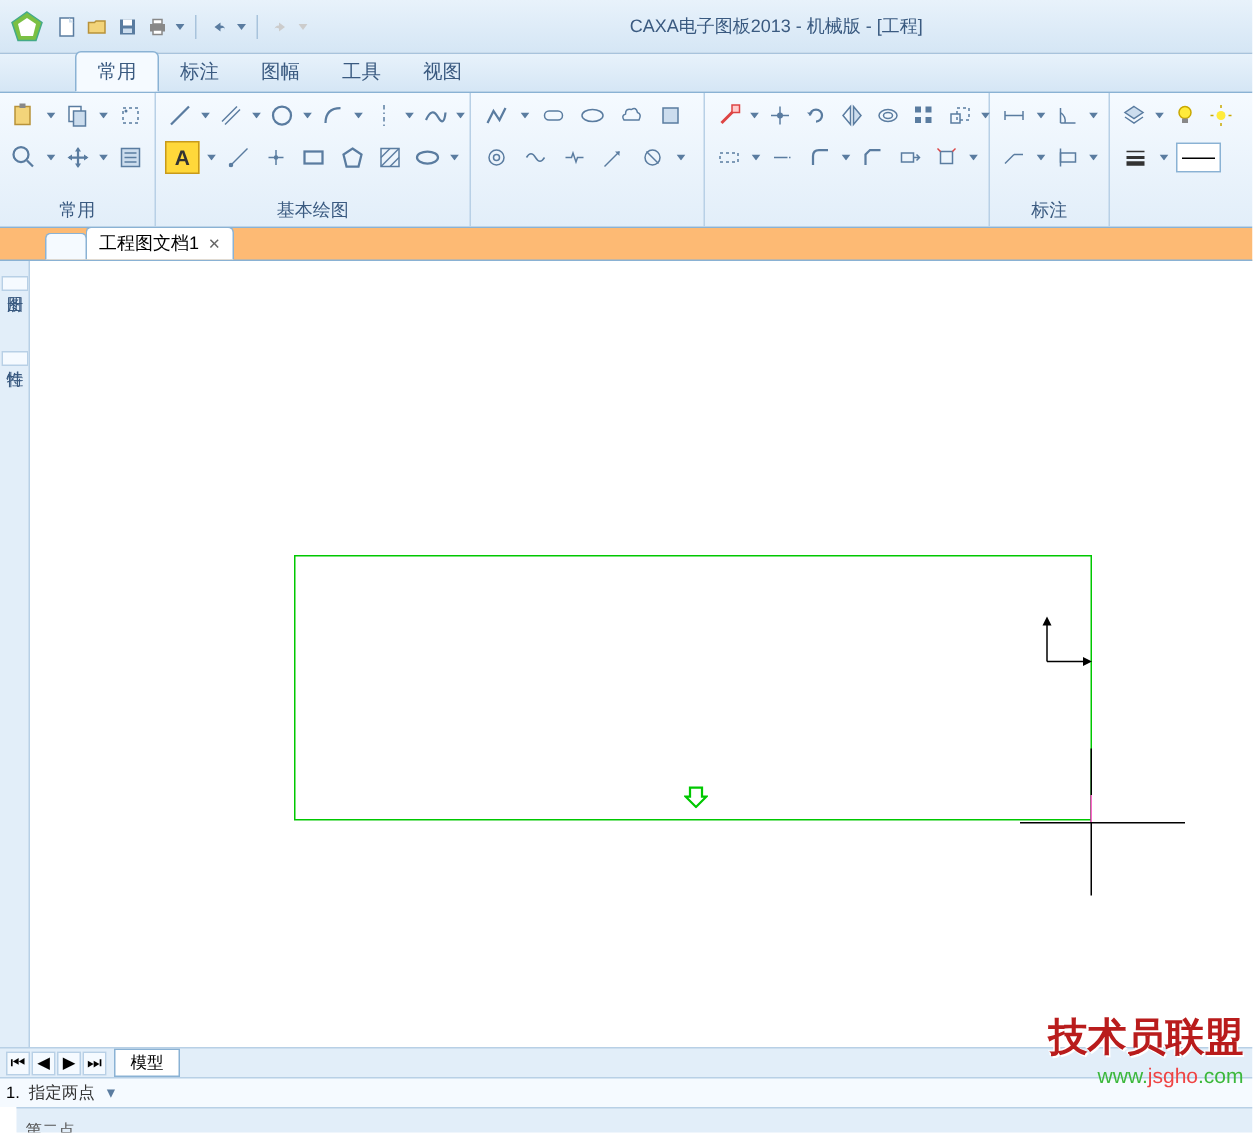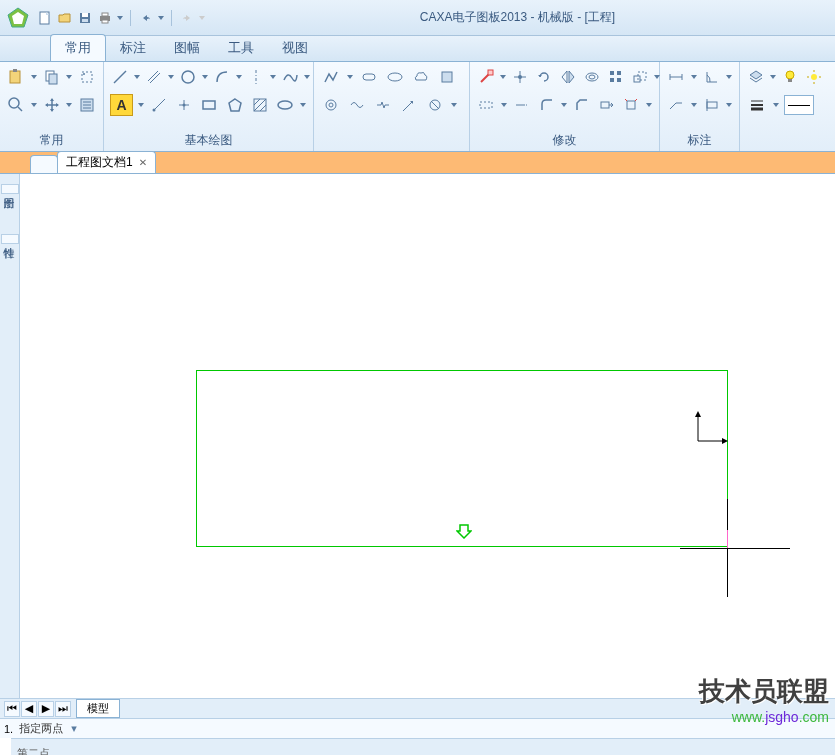--- a/index.html
+++ b/index.html
@@ -43,23 +43,23 @@
 
 .bottom-tabs { height: 20px; background: #e2eef9; border-top: 1px solid #b8d0e6; display: flex; align-items: center; padding-left: 4px; font-size: 11px; }
 .nav-btn { width: 16px; height: 16px; display: flex; align-items: center; justify-content: center; cursor: pointer; border: 1px solid #b8d0e6; background: #f5faff; margin-right: 1px; }
 .model-tab { background: #fff; border: 1px solid #8ab2d4; padding: 1px 10px; margin-left: 4px; }
 
 .cmdbar { height: 20px; background: #f5faff; border-top: 1px solid #b8d0e6; display: flex; align-items: center; font-size: 11px; padding-left: 4px; }
 .cmd-label { padding: 0 6px; color: #333; }
 .statusbar { height: 30px; background: #e2eef9; border-top: 1px solid #b8d0e6; font-size: 11px; padding-left: 6px; display: flex; align-items: center; color: #555; margin-left: 11px; }
 
 .watermark { position: absolute; right: 6px; bottom: 30px; text-align: right; pointer-events: none; }
-.wm1 { font-size: 26px; font-weight: bold; color: #404040; text-shadow: 1px 1px 0 #fff, -1px -1px 0 #fff; margin-top: 47px; }
+.wm1 { font-size: 26px; font-weight: bold; color: #b91c1c; text-shadow: 1px 1px 0 #fff, -1px -1px 0 #fff; margin-top: 47px; }
 .wm2 { font-size: 14px; color: #3cb83c; }
-.wm2 .o { color: #6d28d9; }
+.wm2 .o { color: #ef4444; }
 
 .linetype-box { width: 30px; height: 20px; border: 1px solid #8ab2d4; background: #fff; display: flex; align-items: center; justify-content: center; }
 .linetype-line { width: 22px; height: 1px; background: #000; }
 </style>
 </head>
 <body>
 
 <div class="titlebar">
   <div class="logo">
     <svg viewBox="0 0 24 24">
@@ -495,21 +495,20 @@
               <line x1="15" y1="3" x2="13" y2="5" stroke="#d44"></line>
             </svg>
           </div>
           <div class="dd">
             <svg width="6" height="4">
               <path d="M0 0 L6 0 L3 4 Z" fill="#5a7ca0"></path>
             </svg>
           </div>
       </div>
     </div>
-    <div class="ribbon-label">修改</div>
   </div>
 
   <div class="ribbon-group" style="width:80px">
     <div class="ribbon-rows">
       <div class="ribbon-row">
         <div class="rb">
             <svg width="18" height="18">
               <line x1="3" y1="9" x2="15" y2="9" stroke="#5a7ca0"></line>
               <line x1="3" y1="6" x2="3" y2="12" stroke="#5a7ca0"></line>
               <line x1="15" y1="6" x2="15" y2="12" stroke="#5a7ca0"></line>

